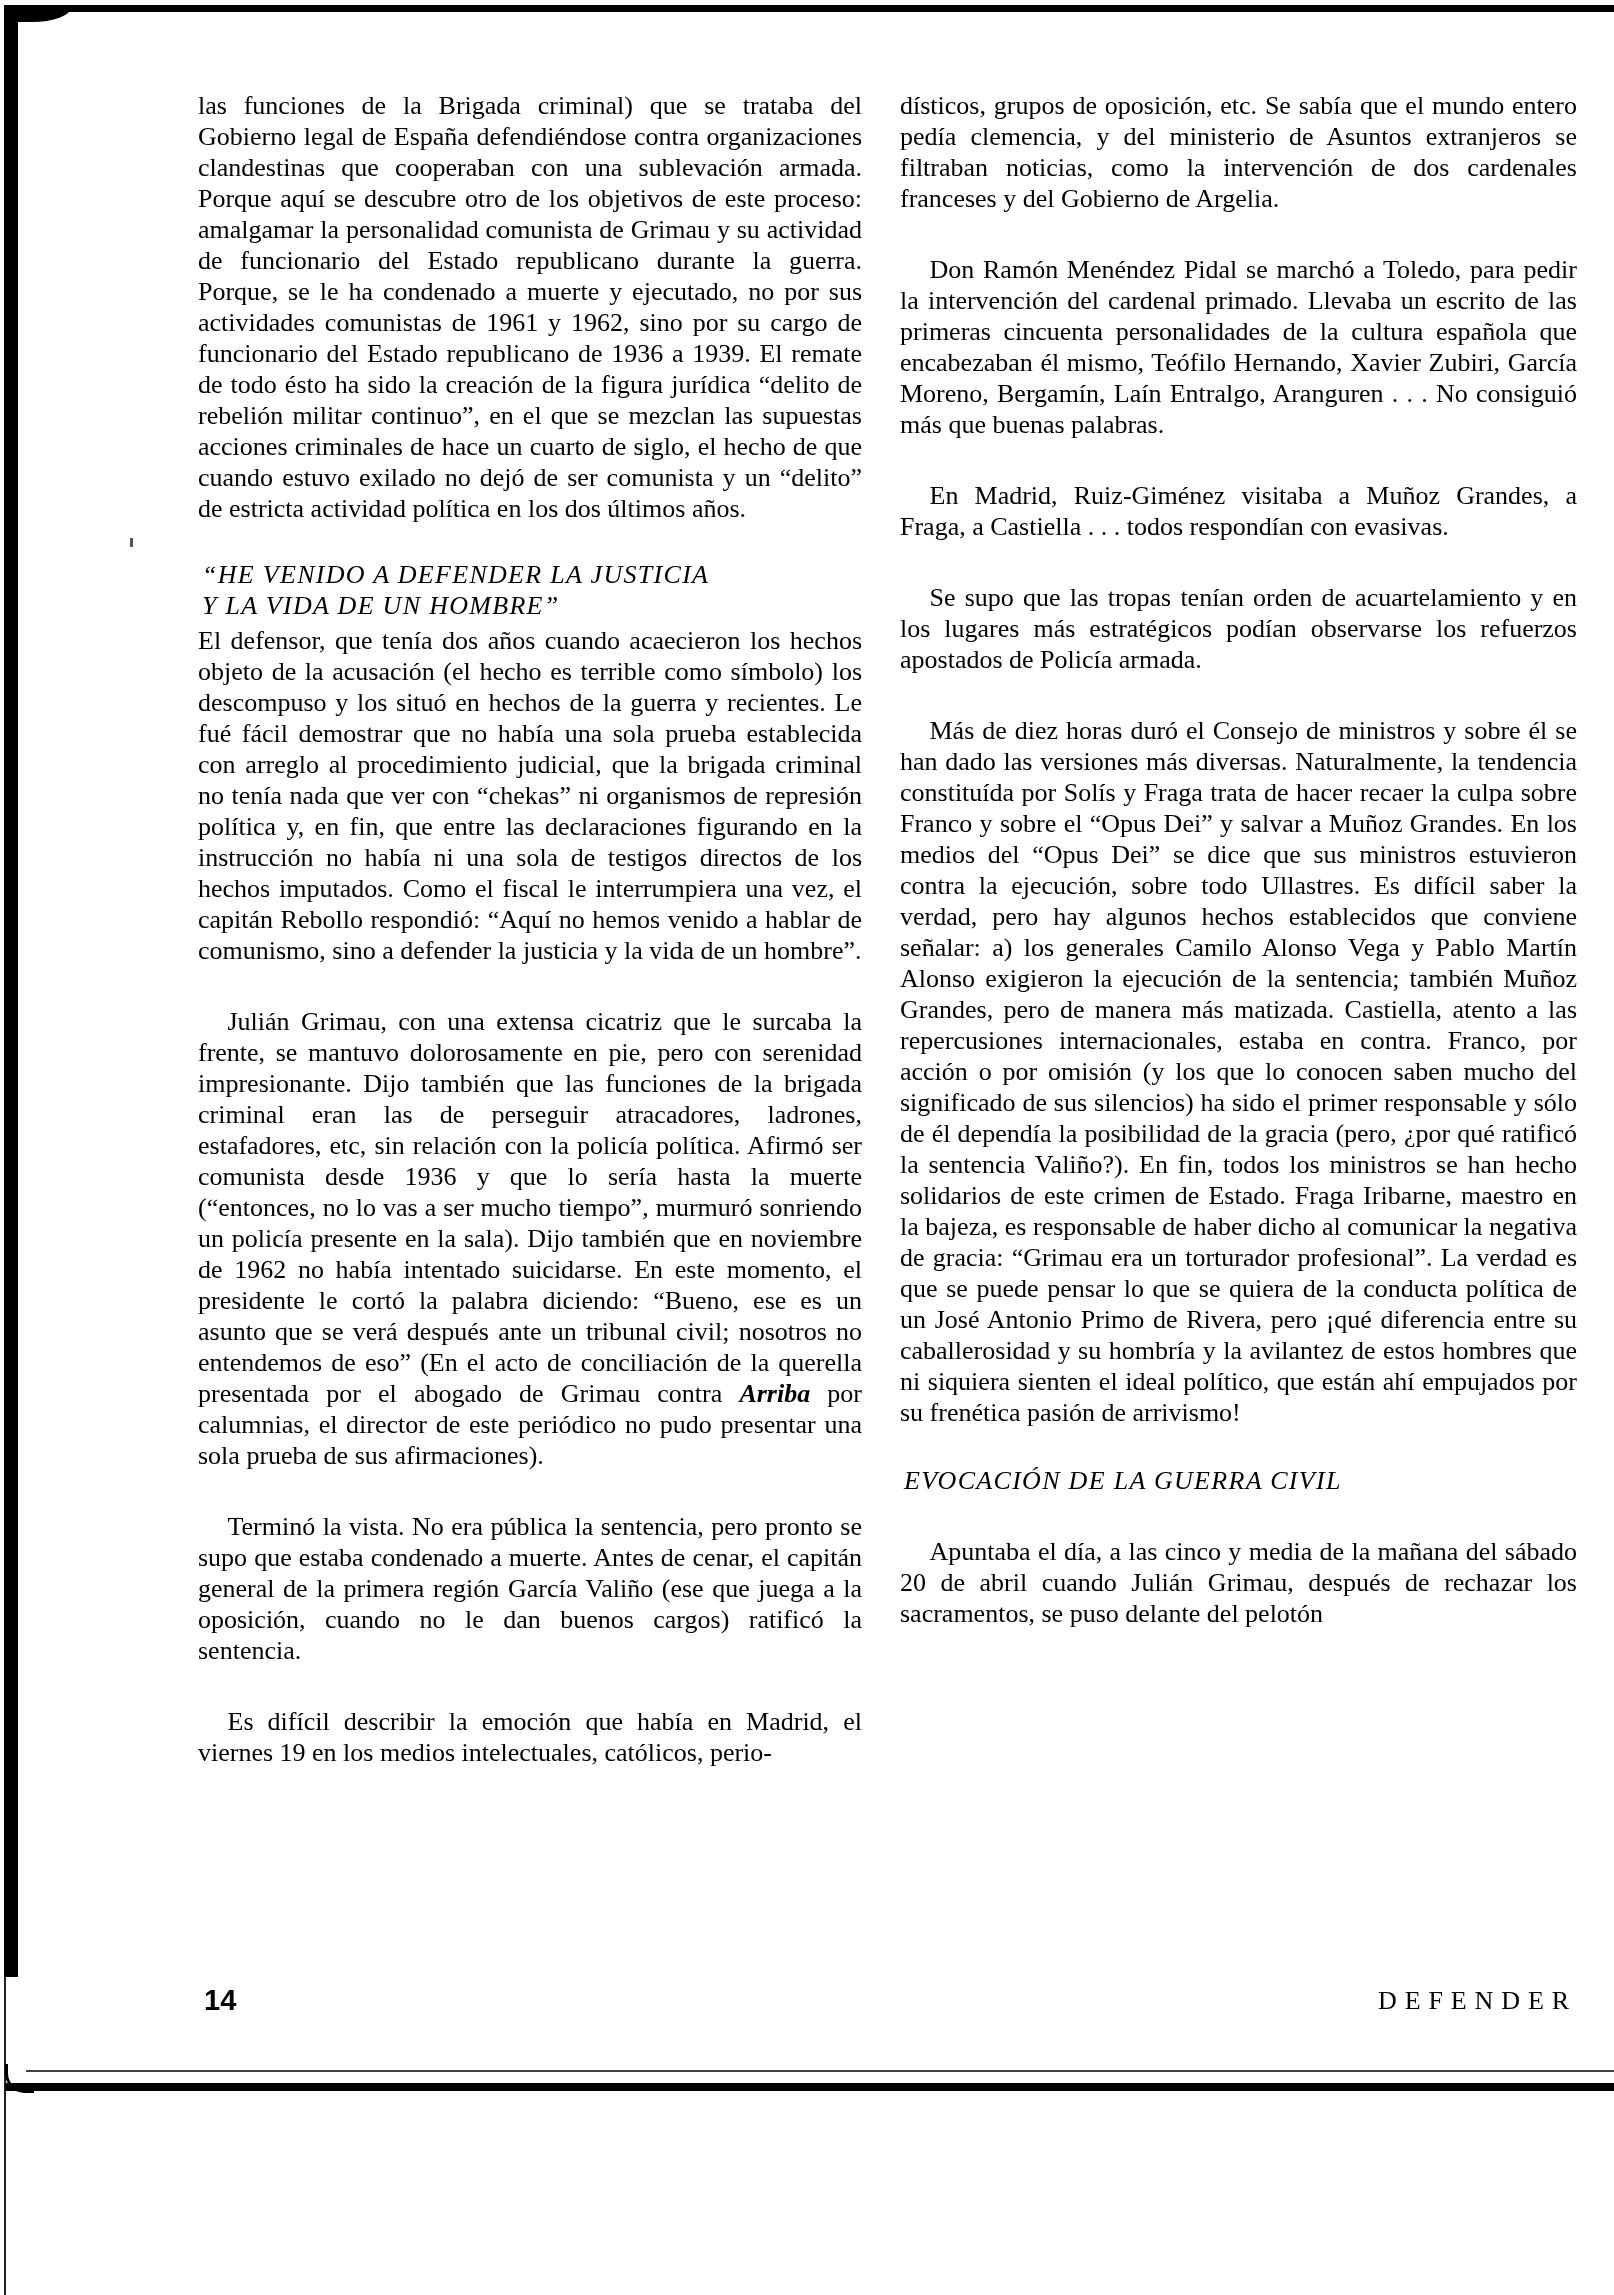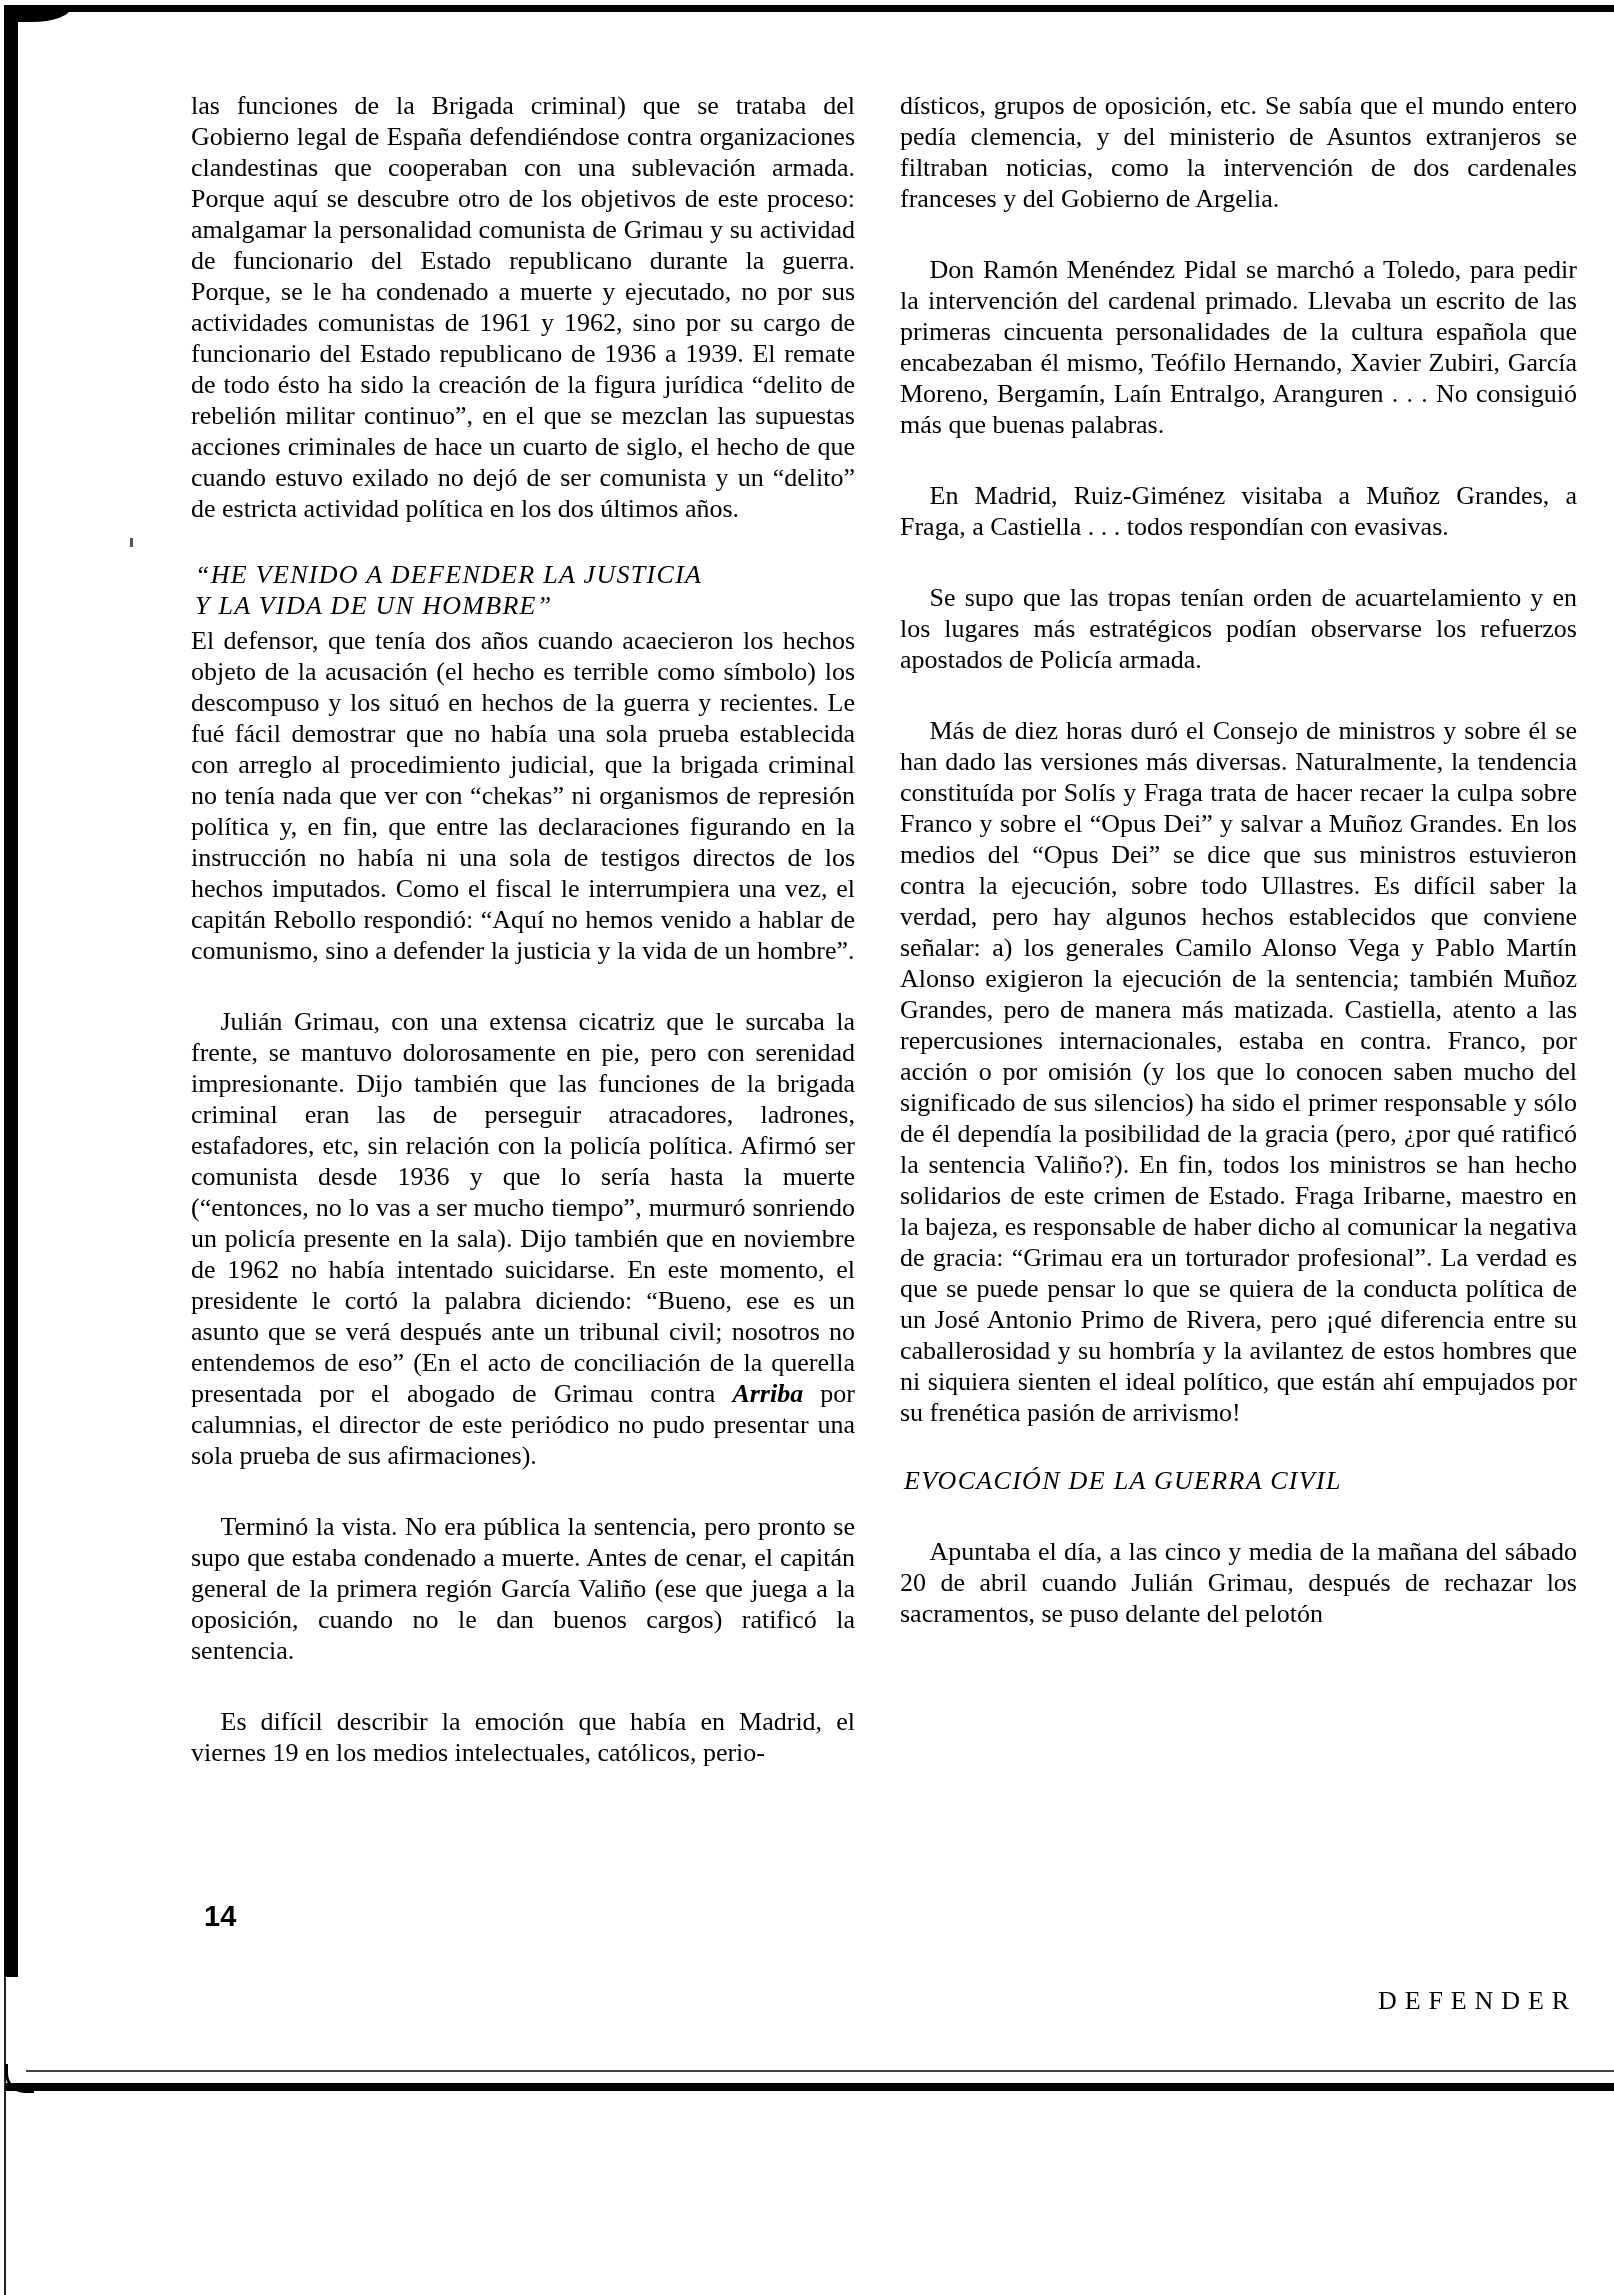--- a/index.html
+++ b/index.html
@@ -11,32 +11,32 @@
                      border-bottom-right-radius:39px 14.4px; }
   .edge-left { position:absolute; left:3.9px; top:5.2px; width:14.4px; height:1972px; background:#000; }
   .edge-left-thin { position:absolute; left:3.9px; top:1977px; width:2px; height:318px; background:#222; }
   .edge-bottom { position:absolute; left:5.2px; top:2083px; width:1609px; height:7.9px; background:#000; }
   .edge-bottom-corner { position:absolute; left:5.2px; top:2064px; width:26px; height:26px;
                         border-left:3.9px solid #000; border-bottom:3.9px solid #000; border-bottom-left-radius:19.7px; }
   .edge-bottom-thin { position:absolute; left:26px; top:2070px; width:1588px; height:2px; background:#444; }
 
   .column { position:absolute; top:90px; font-size:26px; line-height:31px;
             text-align:justify; hyphens:manual; }
-  .col-left { left:191px; width:664px; }
+  .col-left { left:198px; width:664px; }
   .col-right { left:900px; width:677px; }
   .column p { margin:0; text-indent:0; }
   .column p.indent { text-indent:29.5px;margin-top:40px; }
   .column p.noindent { text-indent:0; }
   .column h2 { margin:4px; font-style:italic; font-weight:normal; font-size:26px; line-height:31px;
                letter-spacing:1.3px; text-align:left; }
   .gap-before-heading { height:31px; }
   .gap-before-heading-right { height:33px; }
   em.pub { font-style:italic;font-weight:bold; }
 
-  .page-number { position:absolute; left:204px; top:1901px; font-family:"Liberation Sans","DejaVu Sans",sans-serif;
+  .page-number { position:absolute; left:204px; top:1985px; font-family:"Liberation Sans","DejaVu Sans",sans-serif;
                  font-weight:bold; font-size:29px; line-height:31px; }
   .journal-name { position:absolute; right:37px; top:1985px; font-size:26px; line-height:31px;
                   letter-spacing:7.9px; }
   .speck { position:absolute; left:130px; top:538px; width:2.6px; height:9.2px; background:#555; }
 </style>
 </head>
 <body>
 
 <div class="edge-top"></div>
 <div class="edge-top-corner"></div>

